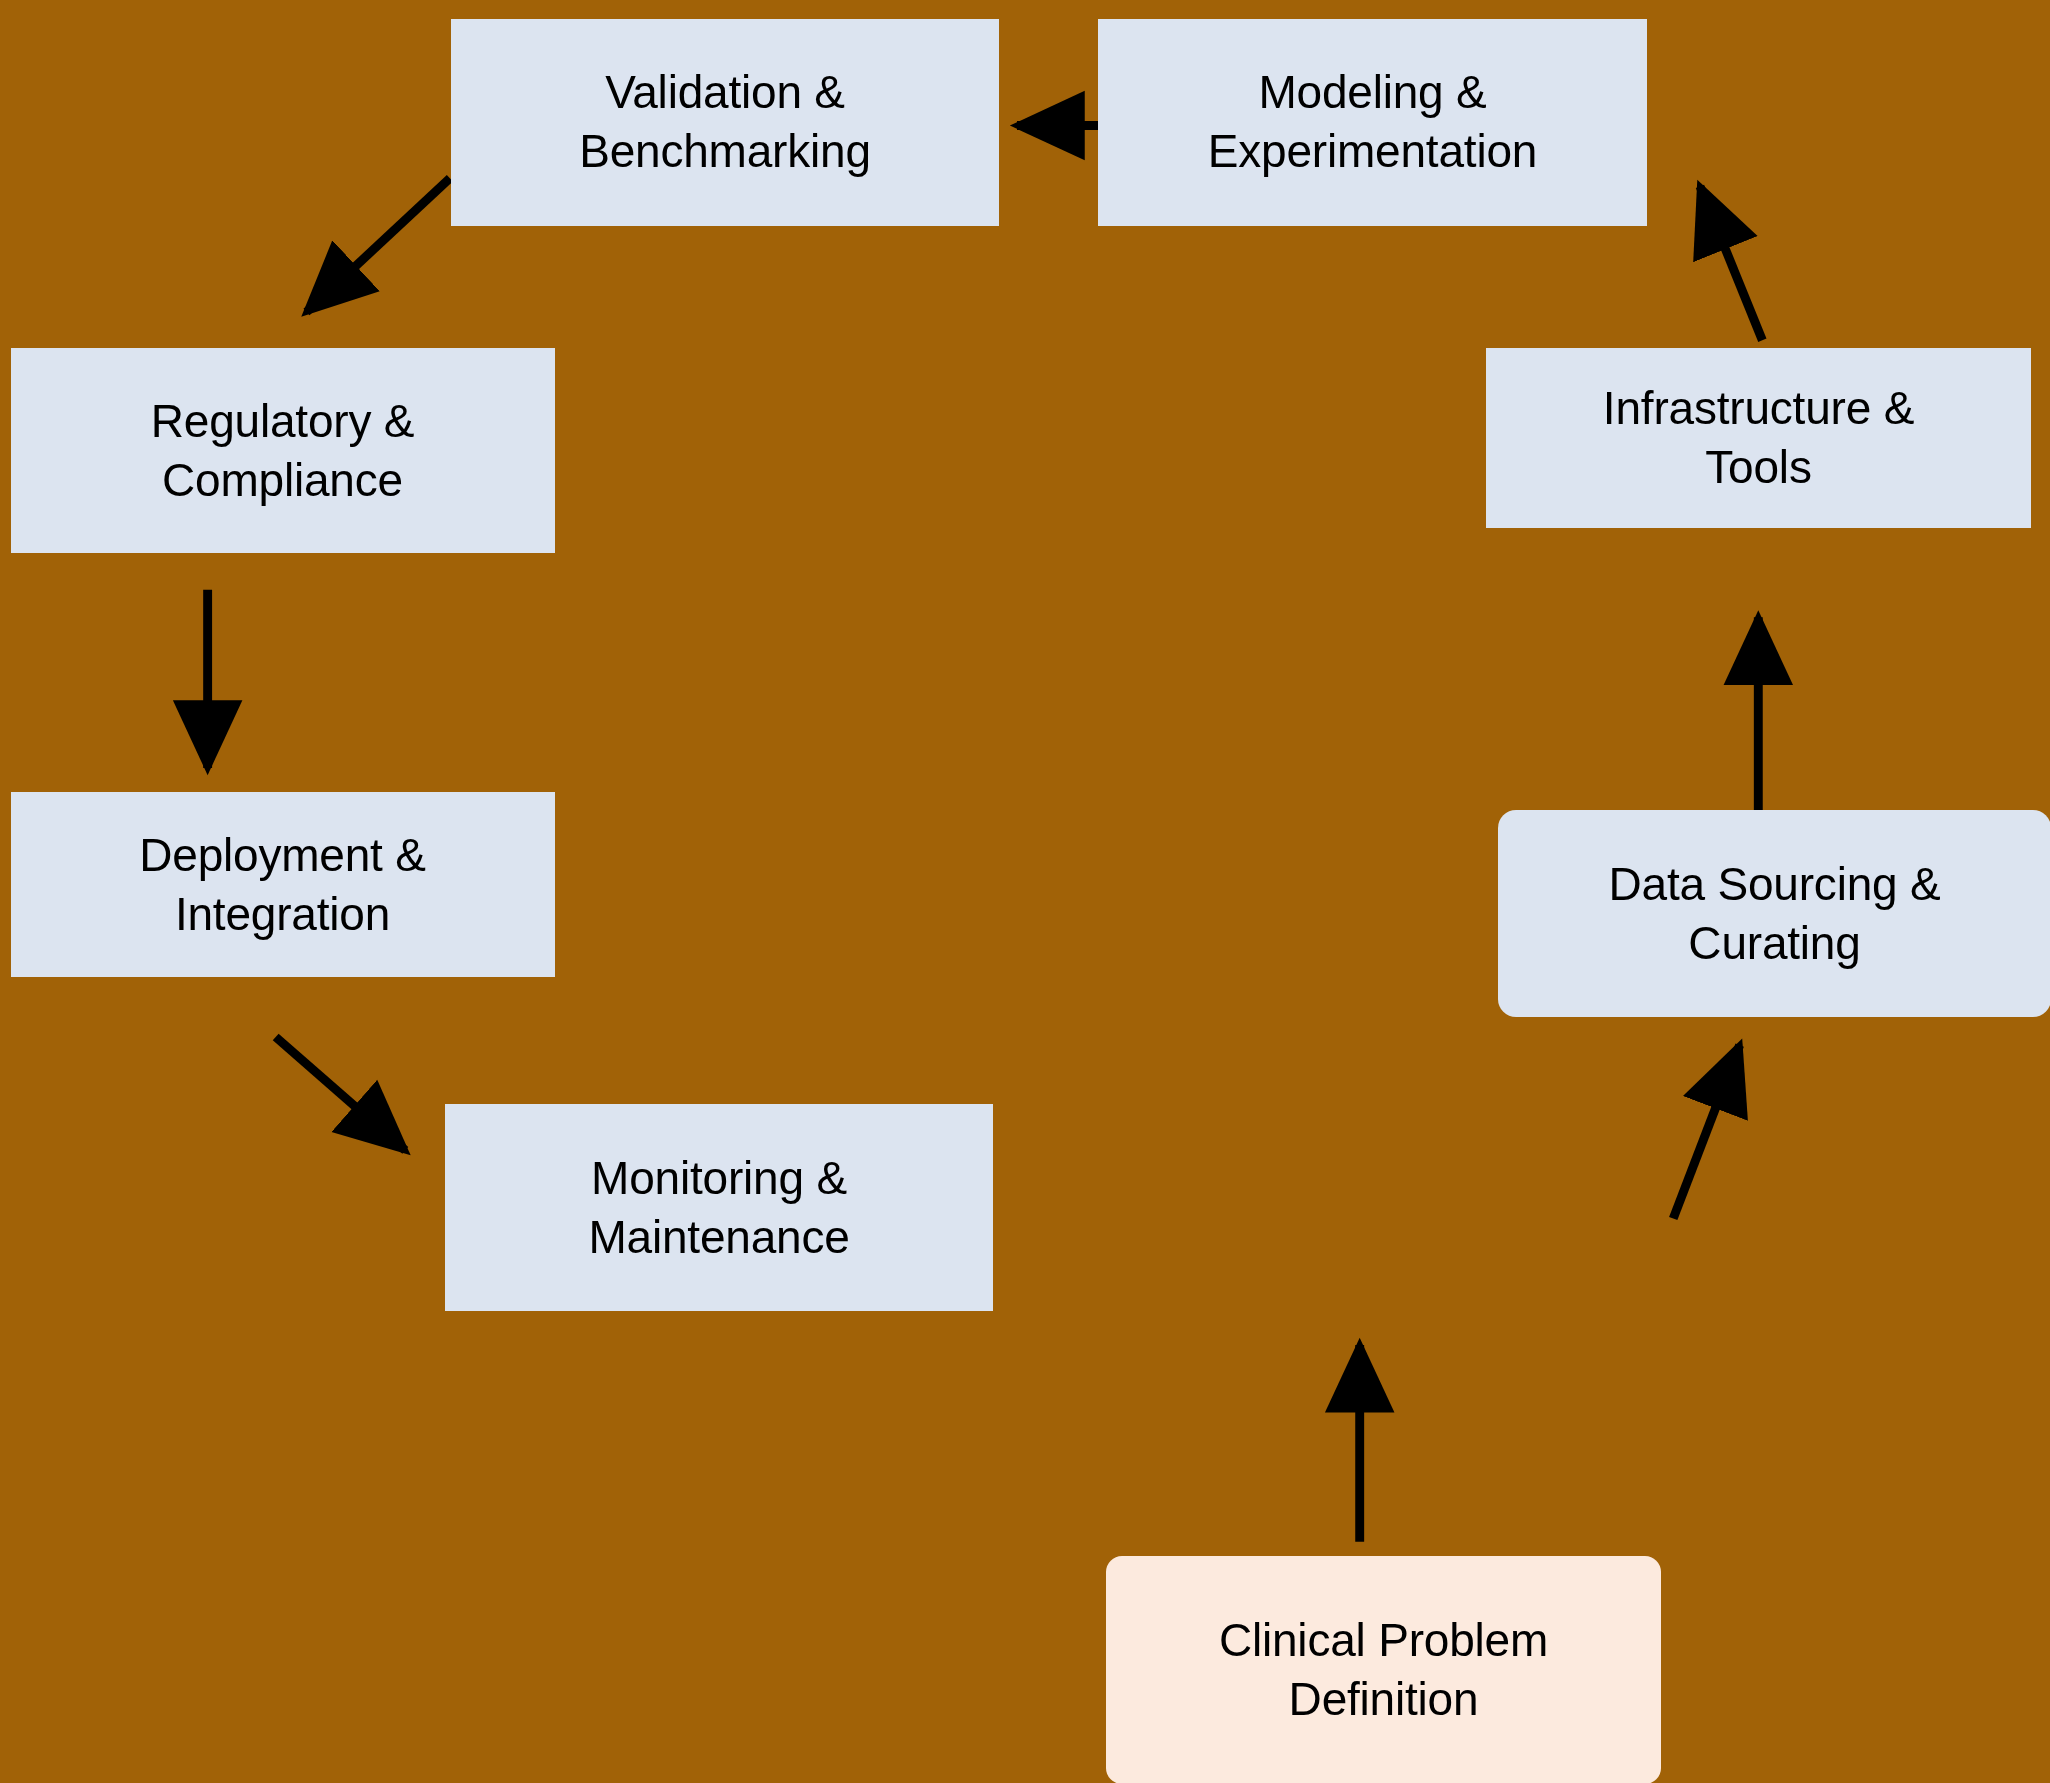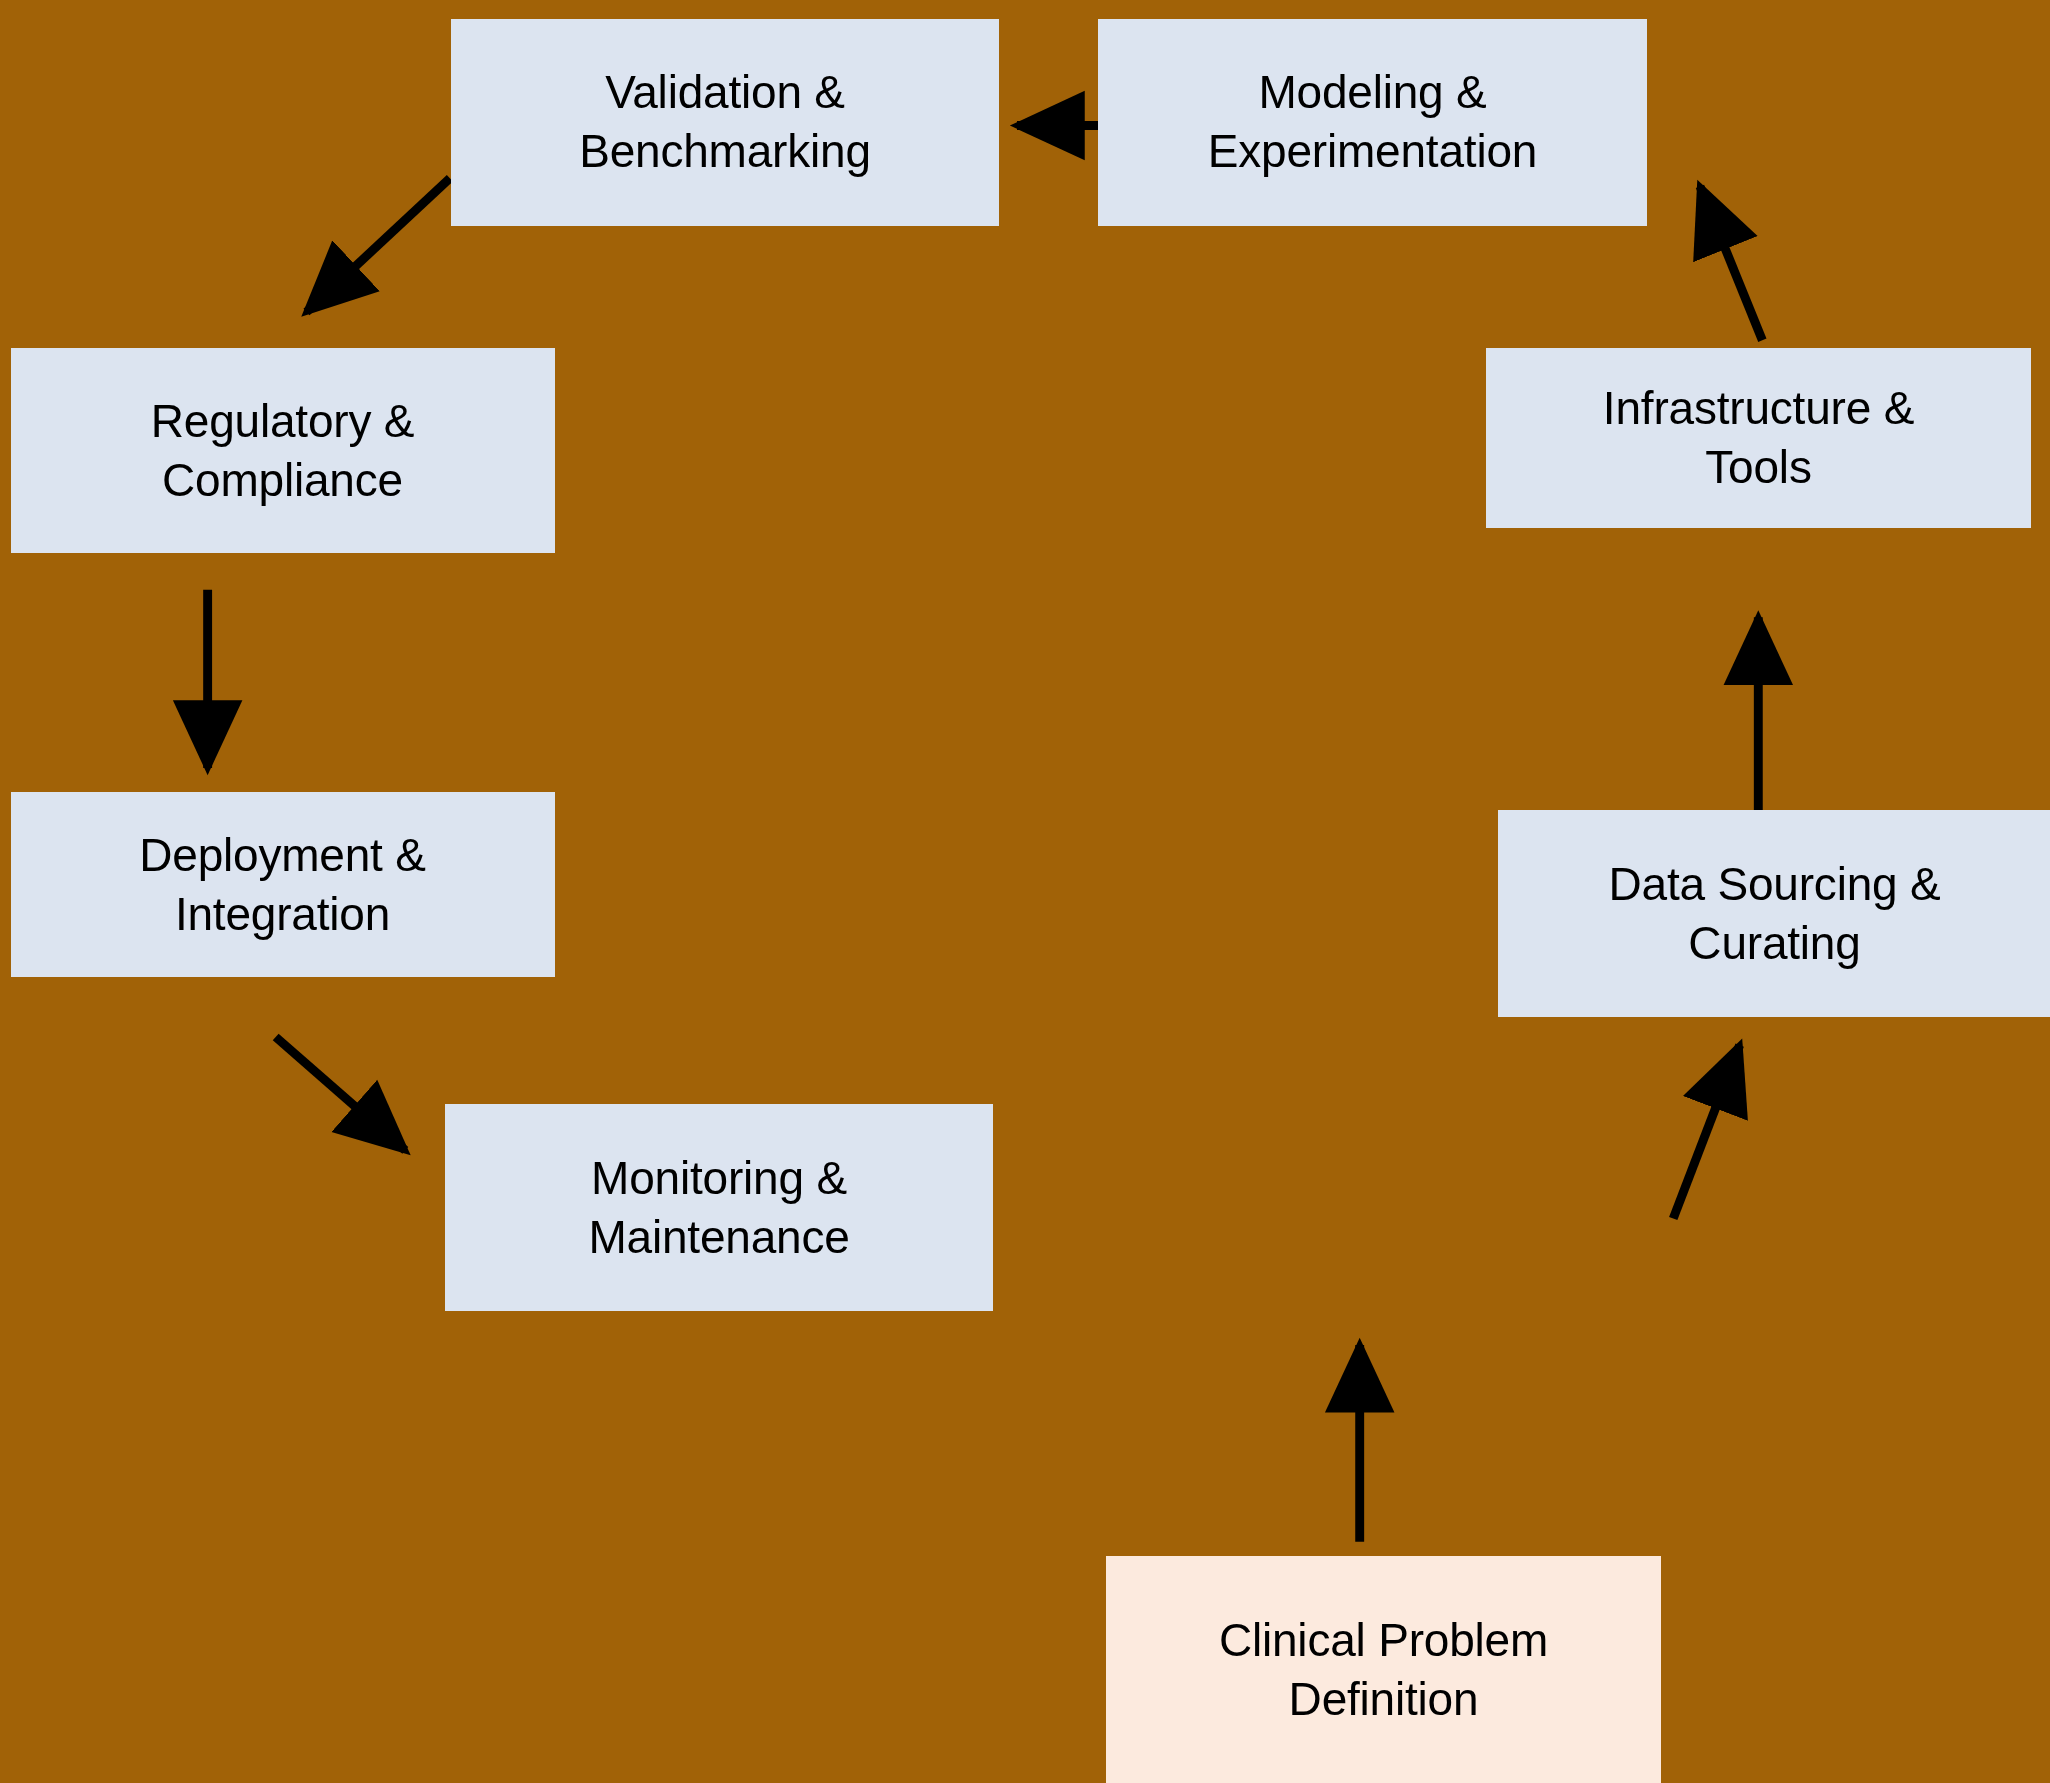--- a/index.html
+++ b/index.html
@@ -50,20 +50,21 @@
   }
   .node-center {
     background: #f3dedd;
     font-size: 58px;
     font-weight: 700;
   }
   .node-start {
     background: #fceade;
     font-size: 46px;
     font-weight: 400;
+    border-radius: 16px;
   }
 </style>
 </head>
 <body>
 
 <div id="canvas">
 
   <svg id="arrow-layer" viewBox="0 0 2531 2202">
     <defs>
       <marker id="ah" markerWidth="9" markerHeight="9" refX="7.6" refY="4.5" orient="auto" markerUnits="strokeWidth">
@@ -112,21 +113,21 @@
   <div class="node node-process" style="left:1098px; top:18.6px; width:549px; height:207px;">
     <span class="label">Modeling &amp;
 Experimentation</span>
   </div>
 
   <div class="node node-process" style="left:1486px; top:348px; width:545px; height:180px;">
     <span class="label">Infrastructure &amp;
 Tools</span>
   </div>
 
-  <div class="node node-process" style="left:1498px; top:810px; width:553px; height:207px;">
+  <div class="node node-process" style="left:1498px; top:810px; width:553px; height:207px;border-radius:18px;">
     <span class="label">Data Sourcing &amp;
 Curating</span>
   </div>
 
 
   <div class="node node-start" style="left:1106px; top:1556px; width:555px; height:228px;">
     <span class="label">Clinical Problem
 Definition</span>
   </div>
 

